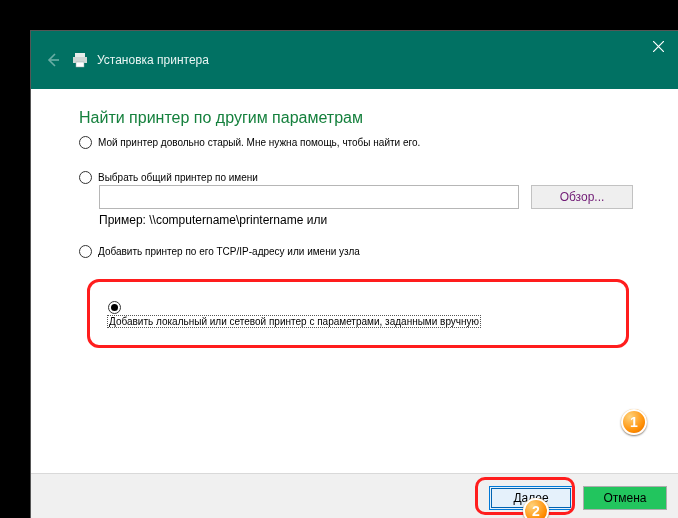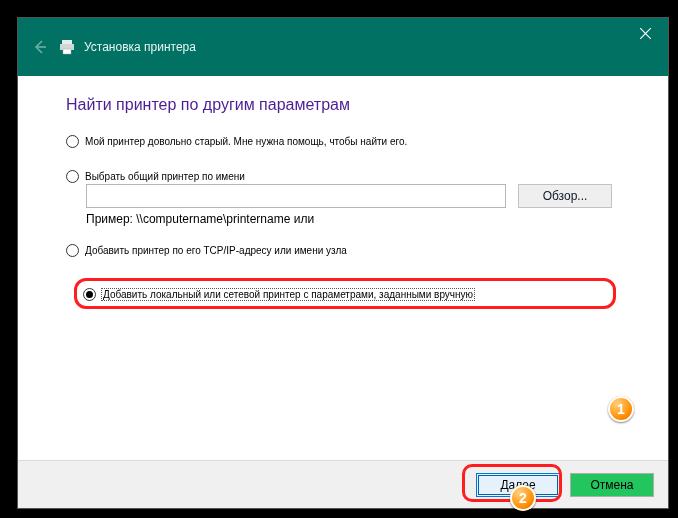--- a/index.html
+++ b/index.html
@@ -1,40 +1,40 @@
 <!DOCTYPE html>
 <html><head>
 <meta charset="utf-8">
 <style>
   * { box-sizing: border-box; margin: 0; padding: 0; }
   html, body { width: 678px; height: 518px; overflow: hidden; font-family: "Segoe UI", Tahoma, sans-serif; font-size: 12px; }
-  .outer { width: 678px; height: 518px; background: #000; padding: 17px; }
+  .outer { width: 678px; height: 518px; background: #000; padding: 30px; }
   .window { position: relative; width: 652px; height: 492px; background: #fff; border: 1px solid #555; box-shadow: 0 0 4px rgba(0,0,0,.5); }
   .titlebar { height: 58px; background: #017163; color: #fff; display: flex; align-items: center; padding: 0 12px; position: relative; }
   .back { width: 20px; height: 20px; display: flex; align-items: center; justify-content: center; margin-right: 8px; cursor: default; opacity: .55; }
   .back svg { width: 16px; height: 16px; }
   .printer-ico { width: 18px; height: 18px; margin-right: 8px; display: inline-flex; align-items: center; justify-content: center; }
   .title { font-size: 12px; color: #e9f5f3; }
   .close { position: absolute; top: 0; right: 0; width: 46px; height: 30px; display: flex; align-items: center; justify-content: center; cursor: pointer; }
   .close svg { width: 11px; height: 11px; stroke: #fff; stroke-width: 1.2; }
   .body { position: absolute; top: 58px; bottom: 48px; left: 0; right: 0; padding: 20px 48px 0 48px; }
-  .heading { color: #4c1d95; font-size: 16px; margin-bottom: 20px; }
+  .heading { color: #15803d; font-size: 16px; margin-bottom: 8px; }
   .opt { display: flex; align-items: flex-start; margin: 6px 0 20px 0; }
   .opt.tight { margin-bottom: 0; }
   .radio { appearance: none; width: 13px; height: 13px; border: 1px solid #333; border-radius: 50%; margin-right: 6px; flex: 0 0 auto; margin-top: 1px; position: relative; background:#fff; cursor: pointer; }
   .radio:checked::after { content:""; position:absolute; top:2px; left:2px; width:7px; height:7px; background:#000; border-radius:50%; }
   .lbl { font-size: 10px; line-height: 15px; cursor: pointer; }
   .under { letter-spacing: 0; }
   .indent { margin-left: 20px; }
   .textbox { width: 420px; height: 24px; border: 1px solid #b6b6b6; background: #fff; padding: 2px 4px; font-size: 12px; }
-  .browse { width: 94px; height: 24px; border: 1px solid #c2c2c2; background: #efefef; color: #0f172a; font-size: 12px; cursor: default; margin-left: 12px; }
+  .browse { width: 102px; height: 24px; border: 1px solid #c2c2c2; background: #efefef; color: #701a75; font-size: 12px; cursor: default; margin-left: 12px; }
   .example { font-size: 12px; color: #000000; margin-top: 3px; line-height: 16px; }
   .opt-row2 { margin-top: 16px; }
   .hi1 { position: absolute; left: 56px; right: 52px; border: 3px solid #ff1d1d; border-radius: 12px; padding: 6px 6px 4px 6px; }
-  .hi1 .opt { margin: 0; }
+  .hi1 .opt { margin: 12px; flex-direction: column; }
   .footer { position: absolute; bottom: 0; left: 0; right: 0; height: 48px; border-top: 1px solid #d9d9d9; background: #f0f0f0; display: flex; align-items: center; justify-content: flex-end; padding-right: 14px; gap: 10px; }
   .btn { height: 24px; min-width: 84px; border: 1px solid #adadad; background: #22c55e; font-size: 12px; cursor: pointer; padding: 0 6px; }
   .btn.primary { background: #e5f1fb; border: 1px solid #0078d7; outline: 1px solid #0063b1; outline-offset: -3px; }
   .hi2 { position: absolute; right: 106px; bottom: 6px; width: 100px; height: 38px; border: 3px solid #ff1d1d; border-radius: 10px; pointer-events: none; }
   .marker { position: absolute; width: 26px; height: 26px; border-radius: 50%; background: radial-gradient(circle at 35% 30%, #ffd27a, #ff8c00 60%, #c64e00); color: #fff; font-weight: bold; font-size: 14px; display: flex; align-items: center; justify-content: center; box-shadow: 0 1px 2px rgba(0,0,0,.5), inset 0 0 0 2px #fff; }
   .m1 { top: 378px; right: 34px; }
   .m2 { bottom: -3px; right: 132px; }
   .dotsel { border:1px dotted #555; padding:0 1px; margin-left:-1px; }
   .nameblock { display:flex; align-items:flex-start; }
 </style>

